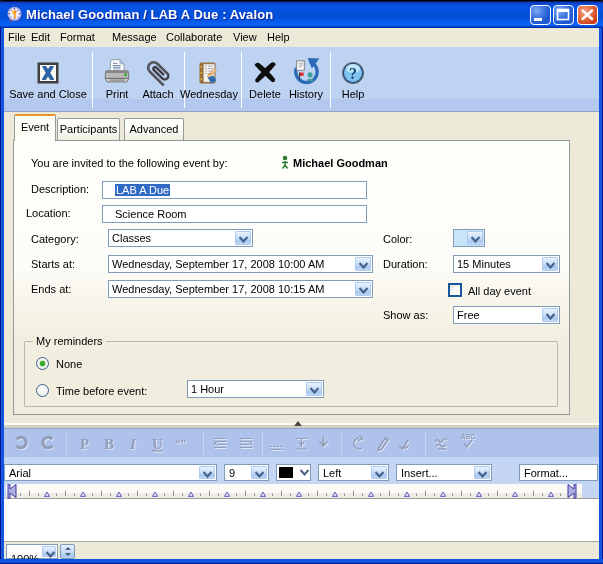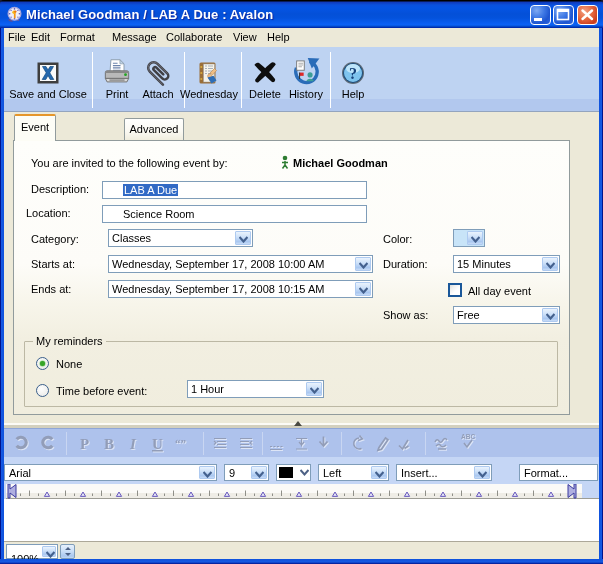--- a/index.html
+++ b/index.html
@@ -49,21 +49,21 @@
           background:#FDFDF6; border-top:2px solid #E5962B; line-height:23px; border-radius:2px 2px 0 0; }
   #tab2 { left:57px; top:118px; width:63px; height:22px; line-height:21px; }
   #tab3 { left:124px; top:118px; width:60px; height:22px; line-height:21px; }
 
   
   #panel { left:13px; top:140px; width:557px; height:275px; border:1px solid #919B9C;
            background:linear-gradient(180deg,#FEFEFB 0%,#FDFCF8 45%,#F7F5EA 60%,#F2EFE1 72%,#F0EDDE 100%); }
 
   .lbl11 { position:absolute; font-size:11px; }
   .field { position:absolute; border:1px solid #7F9DB9; background:#fff; font-size:11px;
-           padding:2px 0 0 20px; overflow:hidden; white-space:nowrap; }
+           padding:2px 0 0 12px; overflow:hidden; white-space:nowrap; }
   .combo { position:absolute; border:1px solid #7F9DB9; background:#fff; font-size:11px;
            overflow:hidden; white-space:nowrap;margin-left:6px; }
   .combo .txt { position:absolute; left:3px; top:2px; }
   .cbtn { position:absolute; right:1px; top:1px; bottom:1px; width:16px;
           border:1px solid #AECAF0; border-radius:1px;
           background:linear-gradient(180deg,#EAF3FD 0%,#CFE2F9 40%,#A9C7F0 80%,#C8DCF7 100%); }
   .cbtn svg { position:absolute; left:3px; top:4px; }
 
   .sel { background:#316AC5; color:#fff; padding:0 1px; }
 
@@ -233,20 +233,21 @@
       <circle cx="12" cy="12" r="10" fill="#1E4E7E"></circle>
       <circle cx="12" cy="12" r="9" fill="#7FC4EE"></circle>
       <ellipse cx="12" cy="7.5" rx="7" ry="4.5" fill="#C9EBFB" opacity="0.85"></ellipse>
       <text x="12" y="17.5" font-family="Liberation Serif, serif" font-size="16" font-weight="bold" fill="#17427A" text-anchor="middle">?</text>
     </svg></div>
       <div class="lbl">Help</div>
     </div>
 
   <div id="panel" class="abs"></div>
   <div id="tab1" class="tab">Event</div>
+  <div id="tab2" class="tab">Participants</div>
   <div id="tab3" class="tab">Advanced</div>
 
   <div class="lbl11" style="left:31px;top:157px;">You are invited to the following event by:</div>
   <div class="abs" style="left:281px;top:155px;width:8px;height:14px;">
     <svg width="8" height="14">
         <circle cx="4" cy="3" r="2.3" fill="#2E7D32"></circle>
         <path d="M4 6 L4 10 M1 7.5 L7 7.5 M4 10 L1.5 13.5 M4 10 L6.5 13.5" stroke="#2E7D32" stroke-width="1.5"></path>
       </svg></div>
   <div class="lbl11" style="left:293px;top:157px;font-weight:bold;">Michael Goodman</div>
 

